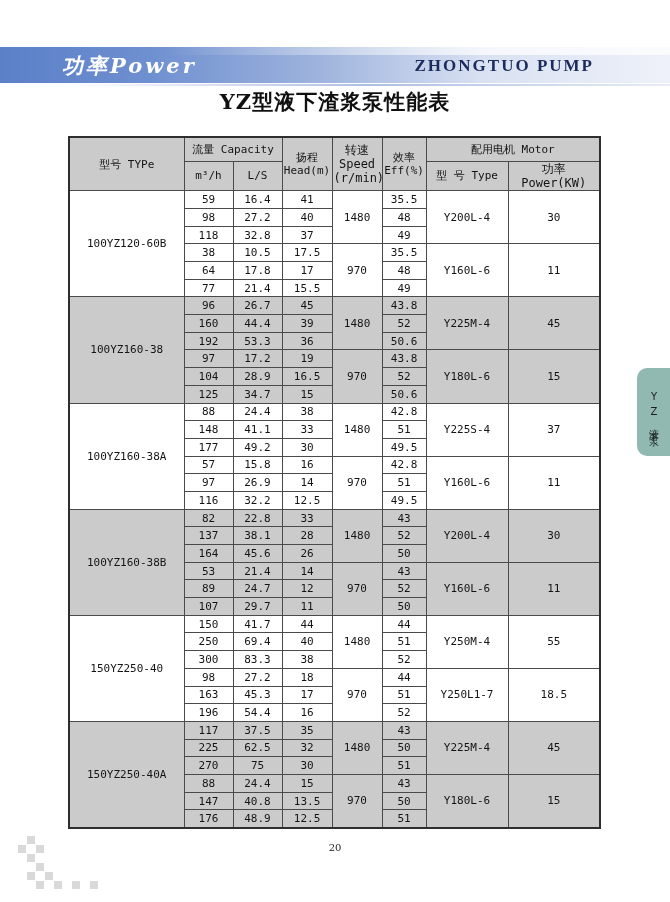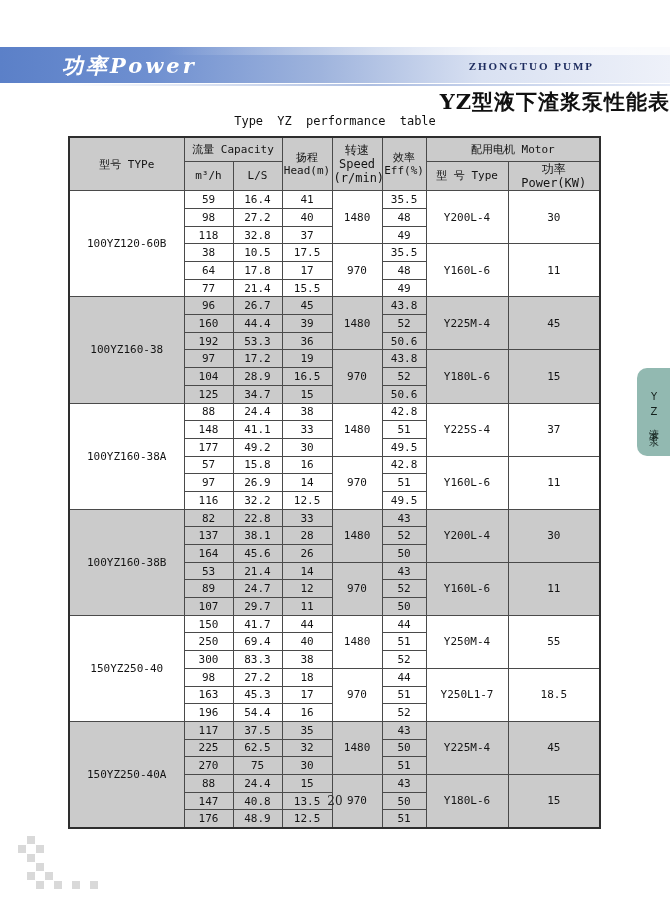--- a/index.html
+++ b/index.html
@@ -29,28 +29,28 @@
   }
   .brand-cn {
     position:absolute; left:62px; top:4px; height:30px; line-height:30px;
     font-family:"DejaVu Serif","Liberation Serif",serif;
     font-style:italic; font-weight:bold; font-size:21px; letter-spacing:3px;
     color:#ffffff;
   }
   .brand-en {
     position:absolute; right:76px; top:5px; height:28px; line-height:28px;
     font-family:"Liberation Serif","DejaVu Serif",serif;
-    font-weight:bold; font-size:11px; letter-spacing:2px;
+    font-weight:bold; font-size:17px; letter-spacing:2px;
     color:#1c2b5e;
   }
 
   
   .title {
     position:absolute; left:0; top:88px; width:670px; margin:0;
-    text-align:right;
+    text-align:center;
     font-family:"DejaVu Serif","Liberation Serif",serif;
     font-weight:600; font-size:21px; letter-spacing:1px; color:#101010;
   }
   .subtitle {
     position:absolute; left:0; top:114px; width:670px;
     text-align:center;
     font-family:"DejaVu Sans Mono","Liberation Mono",monospace;
     font-size:12px; word-spacing:7px; color:#101010;
   }
 
@@ -89,39 +89,38 @@
     writing-mode:vertical-rl; text-orientation:upright;
     font-size:10px; letter-spacing:4px; color:#14211d;
     font-family:"DejaVu Sans",sans-serif;
   }
 
   
   .px {
     position:absolute; width:8px; height:8px; background:#d9d9d9;
   }
   .pageno {
-    position:absolute; left:0; top:794px; width:670px;
-    text-align:center; font-size:12px; color:#222;
+    position:absolute; left:0; top:842px; width:670px;
+    text-align:center; font-size:10px; color:#222;
     font-family:"DejaVu Serif","Liberation Serif",serif;
   }
 </style>
 </head>
 <body>
 
 <div class="page">
 
   <div class="brandbar">
     <div class="band"></div>
     <div class="band-underline"></div>
     <span class="brand-cn">功率Power</span>
     <span class="brand-en">ZHONGTUO PUMP</span>
   </div>
 
   <h1 class="title">YZ型液下渣浆泵性能表</h1>
-  <div class="subtitle">Type YZ performance table</div>
 
   <table class="perf">
     <colgroup>
       <col style="width:115px">
         <col style="width:49px">
         <col style="width:49px">
       <col style="width:50px">
         <col style="width:50px">
         <col style="width:44px">
       <col style="width:82px">

